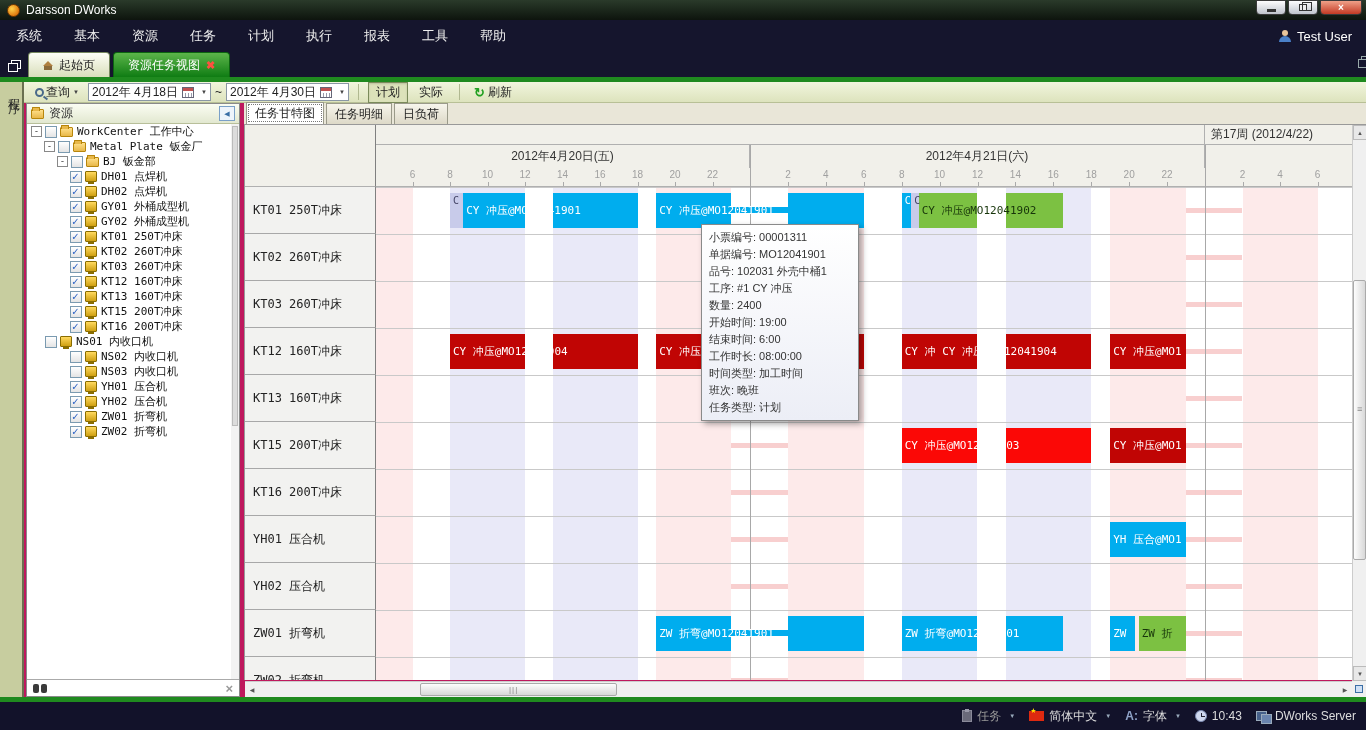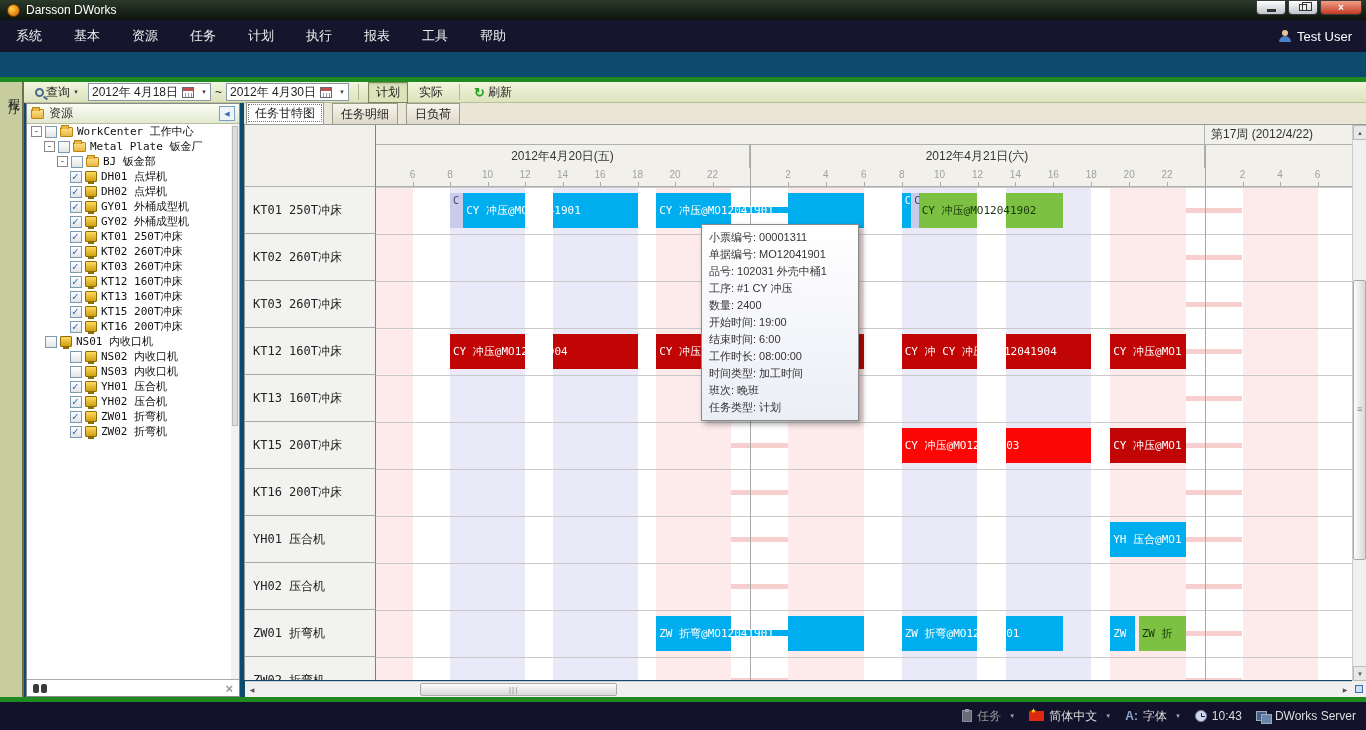--- a/index.html
+++ b/index.html
@@ -1,17 +1,17 @@
 <!DOCTYPE html>
 <html><head>
 <meta charset="utf-8">
 <style>
   * { margin:0; padding:0; box-sizing:border-box; }
   html,body { width:1366px; height:730px; overflow:hidden; font-family:"Liberation Sans",sans-serif; background:#000; }
-  #app { position:relative; width:1366px; height:730px; background:#0c4a6e; }
+  #app { position:relative; width:1366px; height:730px; background:#be185d; }
 
   
   .titlebar { position:absolute; left:0; top:0; width:1366px; height:20px;
     background:linear-gradient(180deg,#2a3a2a,#0d140d); display:flex; align-items:center; }
   .app-icon { width:13px; height:13px; margin:0 6px 0 7px; border-radius:50%;
     background:radial-gradient(circle at 35% 35%,#ffd24a,#e07b10 70%,#9a4a00); border:1px solid #7a3c00; }
   .titlebar .title { color:#fff; font-size:12px; }
   .winbtns { position:absolute; right:4px; top:0; display:flex; gap:2px; }
   .winbtn { width:30px; height:15px; border:1px solid #3a3a3a; border-radius:0 0 4px 4px;
     background:linear-gradient(180deg,#fdfdfd,#bfc4cc); display:flex; align-items:center; justify-content:center;
@@ -98,21 +98,21 @@
   .binoc { width:14px; height:9px; position:relative; cursor:pointer; }
   .binoc::before,.binoc::after { content:""; position:absolute; top:0; width:6px; height:9px; background:#3a3a3a; border-radius:2px; }
   .binoc::before{left:0;} .binoc::after{right:0;}
   .res-footer .xbtn { margin-left:auto; color:#999; font-weight:bold; font-size:13px; cursor:pointer; }
 
   
   .chart-tabs { position:absolute; left:244px; top:103px; width:1122px; height:22px; background:#e9e6d8;
     border-bottom:1px solid #999; display:flex; align-items:flex-end; padding-left:2px; }
   .ctab { height:21px; padding:0 8px; display:flex; align-items:center; font-size:12px; color:#222;
     border:1px solid #9a9a8a; border-bottom:none; background:linear-gradient(180deg,#f7f5ec,#ddd9c8);
-    margin-right:8px; cursor:pointer; }
+    margin-right:2px; cursor:pointer; }
   .ctab.active { background:#fff; outline:1px dotted #777; outline-offset:-3px; height:22px; }
 
   .canvas { position:absolute; left:244px; top:125px; width:1108px; height:555px; background:#fff; overflow:hidden;
     border-left:1px solid #999; }
   .rescol { position:absolute; left:0; top:62px; width:131px; }
   .rescell { position:absolute; left:0; width:131px; height:47px; background:#f2f2f0; border-bottom:1px solid #a8a8a8;
     border-right:1px solid #808080; font-family:"DejaVu Sans Mono","Liberation Sans",sans-serif;
     font-size:12px; color:#222; display:flex; align-items:center; padding-left:8px; }
   .cornercell { position:absolute; left:0; top:0; width:131px; height:62px; background:#f1f0ea; border-right:1px solid #808080; border-bottom:1px solid #b0b0b0; }
   .plot { position:absolute; left:131px; top:0; width:977px; height:555px; overflow:hidden; }
@@ -202,20 +202,36 @@
       <span class="menu-item">执行</span>
       <span class="menu-item">报表</span>
       <span class="menu-item">工具</span>
       <span class="menu-item">帮助</span>
       <span class="menu-user">
       <span class="person-icon"></span>
       <span>Test User</span>
     </span>
   </div>
 
+  <div class="tabstrip">
+    <span class="leftbox">
+        <span class="stack-icon"></span>
+      </span>
+    <span class="tabs" id="tabs">
+        <span class="tab">
+          <span class="home-icon"></span>
+          <span>起始页</span>
+        </span>
+        <span class="tab active">
+          <span>资源任务视图</span>
+          <span class="tab-close">✖</span>
+        </span>
+      </span>
+    <span class="rightbox"><span class="stack-icon gray"></span></span>
+  </div>
   <div class="greenstrip-top"></div>
 
   <div class="toolbar">
     <span class="tb-btn">
       <span class="mag-icon"></span>
       <span>查询</span>
         <span class="caret">▼</span>
     </span>
     <span class="datefield">
       <span>2012年 4月18日</span>

